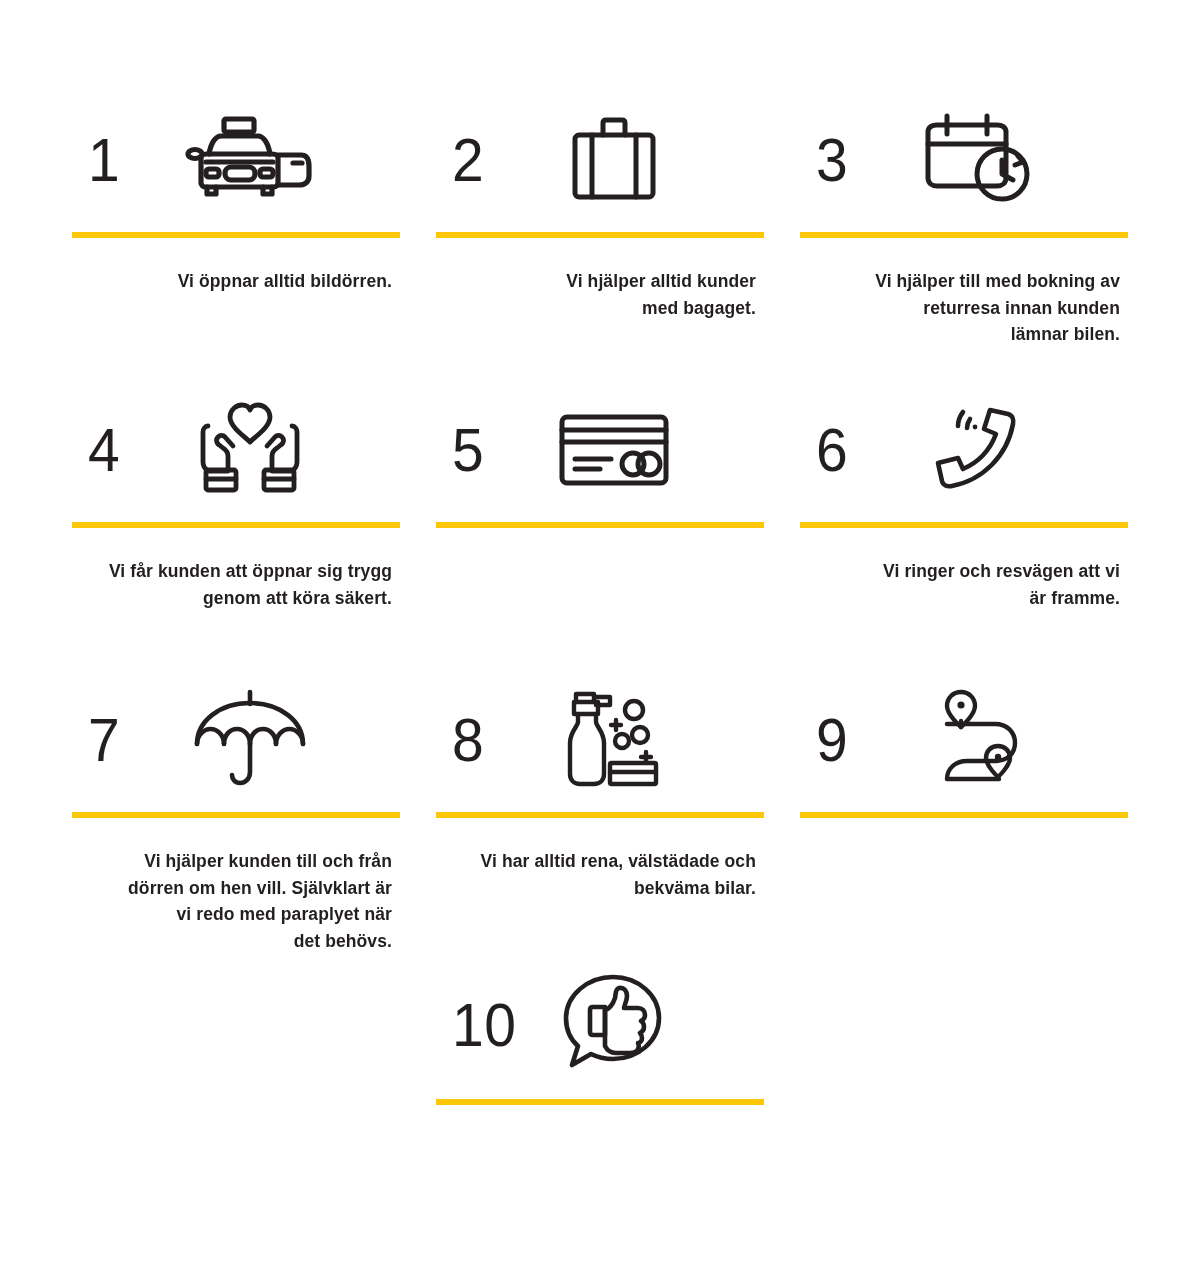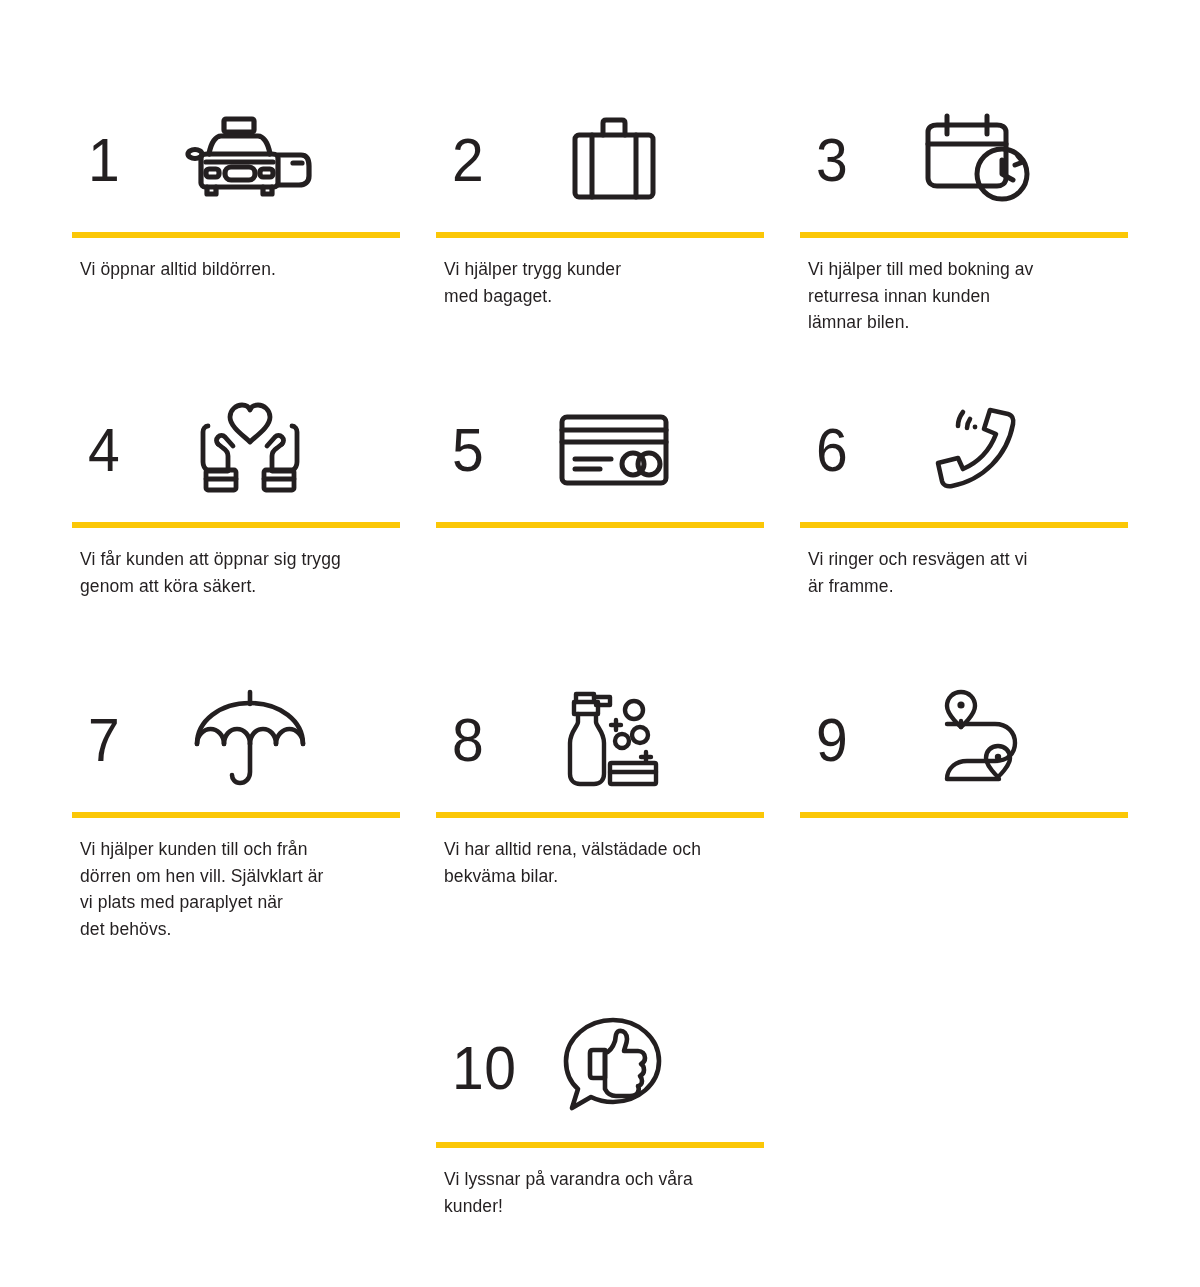--- a/index.html
+++ b/index.html
@@ -85,36 +85,37 @@
   }
 
   .rule {
     height: 6px;
     width: 100%;
     background: #fbc707;
     margin-top: 16px;
   }
 
   .card-text {
-    margin-top: 18px;
-    text-align: left;
+    margin-top: 30px;
+    text-align: right;
     font-size: 17.5px;
     line-height: 1.52;
     color: #231f20;
     letter-spacing: 0.1px;
     padding: 0 8px;
     box-sizing: border-box;
     white-space: pre-line;
+    font-weight: bold;
   }
 
   
   .last-row {
     position: absolute;
     left: 436px;
-    top: 1010px;
+    top: 967px;
     width: 328px;
   }
   .last-row .card-head { height: 116px; }
 </style>
 </head>
 <body>
 
 <div class="board">
 
   <div class="grid">
@@ -149,21 +150,21 @@
         <div class="card-icon">
           <svg width="98" height="94" viewBox="0 0 98 94" fill="none" stroke="#231f20" stroke-width="5" stroke-linecap="round" stroke-linejoin="round">
             <path d="M38 22 L38 10 C38 8 39 7 41 7 L57 7 C59 7 60 8 60 10 L60 22"></path>
             <rect x="10" y="22" width="78" height="62" rx="4"></rect>
             <line x1="27" y1="22" x2="27" y2="84"></line>
             <line x1="71" y1="22" x2="71" y2="84"></line>
           </svg>
         </div>
       </div>
       <div class="rule"></div>
-      <div class="card-text">Vi hjälper trygg kunder
+      <div class="card-text">Vi hjälper alltid kunder
 med bagaget.</div>
     </div>
 
     <div class="card row-1">
       <div class="card-head">
         <div class="card-number">3</div>
         <div class="card-icon">
           <svg width="112" height="96" viewBox="0 0 112 96" fill="none" stroke="#231f20" stroke-width="5" stroke-linecap="round" stroke-linejoin="round">
             <line x1="25" y1="4" x2="25" y2="22"></line>
             <line x1="65" y1="4" x2="65" y2="22"></line>
@@ -249,21 +250,21 @@
             <path d="M33 54 C33 45 39 39 46 39 C53 39 59 45 59 54"></path>
             <path d="M59 54 C59 45 65 39 72 39 C79 39 85 45 85 54"></path>
             <path d="M85 54 C85 45 92 39 98.4 39 C105 39 112 45 112 54"></path>
             <path d="M59 54 L59 82 C59 89 54 93 49 93 C44 93 41 89 41 85"></path>
           </svg>
         </div>
       </div>
       <div class="rule"></div>
       <div class="card-text">Vi hjälper kunden till och från
 dörren om hen vill. Självklart är
-vi plats med paraplyet när
+vi redo med paraplyet när
 det behövs.</div>
     </div>
 
     <div class="card row-3">
       <div class="card-head">
         <div class="card-number">8</div>
         <div class="card-icon">
           <svg width="112" height="104" viewBox="0 0 112 104" fill="none" stroke="#231f20" stroke-width="4.4" stroke-linecap="round" stroke-linejoin="round">
             <path d="M18 14 L18 6 L36 6 L36 14"></path>
             <path d="M36 9 L52 9 L52 17 L38 17"></path>
@@ -308,17 +309,15 @@
       <div class="card-number">10</div>
       <div class="card-icon">
         <svg width="108" height="104" viewBox="0 0 108 104" fill="none" stroke="#231f20" stroke-width="4.6" stroke-linecap="round" stroke-linejoin="round">
           <path d="M53 4 C78 4 99 22 99 45 C99 68 78 86 53 86 C45 86 37 84 31 81 L12 92 L18 73 C10 66 6 56 6 45 C6 22 28 4 53 4 Z"></path>
           <path d="M45 34 L45 62 L33 62 C31 62 30 61 30 59 L30 37 C30 35 31 34 33 34 Z"></path>
           <path d="M45 37 C49 36 53 31 55 25 C56 21 55 16 59 15 C64 14 67 18 67 23 C67 28 64 33 64 35 L78 35 C82 35 85 38 85 42 C85 45 83 47 81 48 C83 49 84 51 84 54 C84 57 82 59 80 60 C81 61 82 63 82 65 C82 68 80 70 78 70 C79 72 79 74 78 76 C77 79 74 80 70 80 L56 80 C51 80 47 77 45 73 Z"></path>
         </svg>
       </div>
     </div>
     <div class="rule"></div>
-    <div class="card-text">Vi lyssnar på varandra och våra
-kunder!</div>
   </div>
 
 </div>
 
 </body></html>

